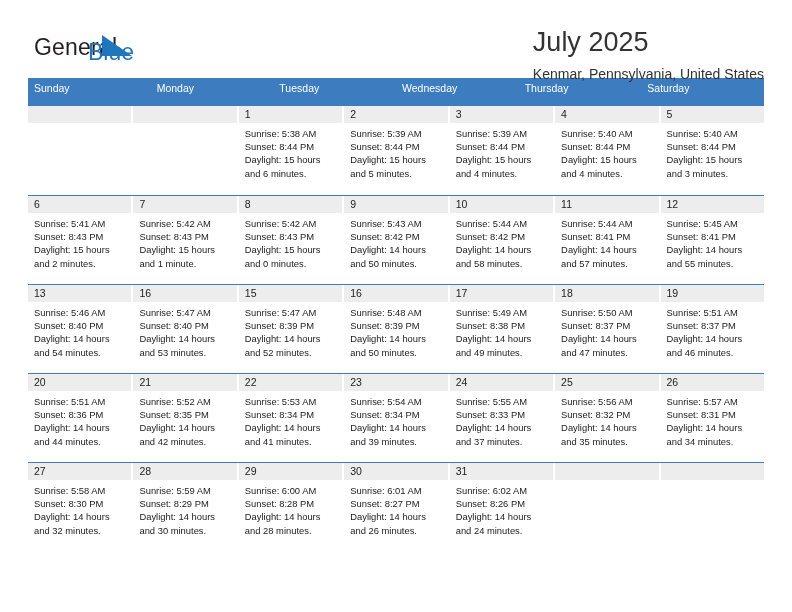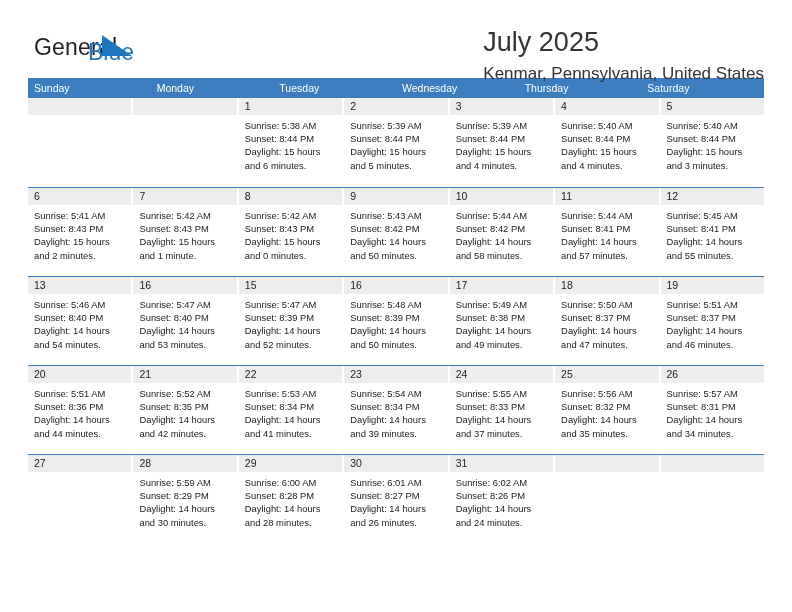--- a/index.html
+++ b/index.html
@@ -68,36 +68,36 @@
   }
   .cal-title {
     font-size: 27px;
     color: #333333;
     line-height: 32px;
     font-weight: normal;
     margin: 0;
     white-space: nowrap;
   }
   .cal-subtitle {
-    font-size: 17px;
+    font-size: 14px;
     color: #333333;
     line-height: 20px;
     margin: 6px 0 0 0;
     white-space: nowrap;
   }
 
   
   .calendar {
     margin-top: 6px;
     width: 736px;
   }
   .weekdays {
     display: flex;
     background: #3c7cbf;
-    height: 20px;
+    height: 28px;
   }
   .weekday {
     flex: 1 1 0;
     color: #ffffff;
     font-size: 10.5px;
     line-height: 20px;
     padding-left: 6px;
     box-sizing: border-box;
     white-space: nowrap;
   }
@@ -387,20 +387,25 @@
             <div class="day-info">
               <div>Sunrise: 5:57 AM</div>
               <div>Sunset: 8:31 PM</div>
               <div class="daylight">Daylight: 14 hours and 34 minutes.</div>
             </div>
           </div>
         </div>
         <div class="week">
           <div class="day">
             <div class="day-num">27</div>
+            <div class="day-info">
+              <div>Sunrise: 5:58 AM</div>
+              <div>Sunset: 8:30 PM</div>
+              <div class="daylight">Daylight: 14 hours and 32 minutes.</div>
+            </div>
           </div>
           <div class="day">
             <div class="day-num">28</div>
             <div class="day-info">
               <div>Sunrise: 5:59 AM</div>
               <div>Sunset: 8:29 PM</div>
               <div class="daylight">Daylight: 14 hours and 30 minutes.</div>
             </div>
           </div>
           <div class="day">

